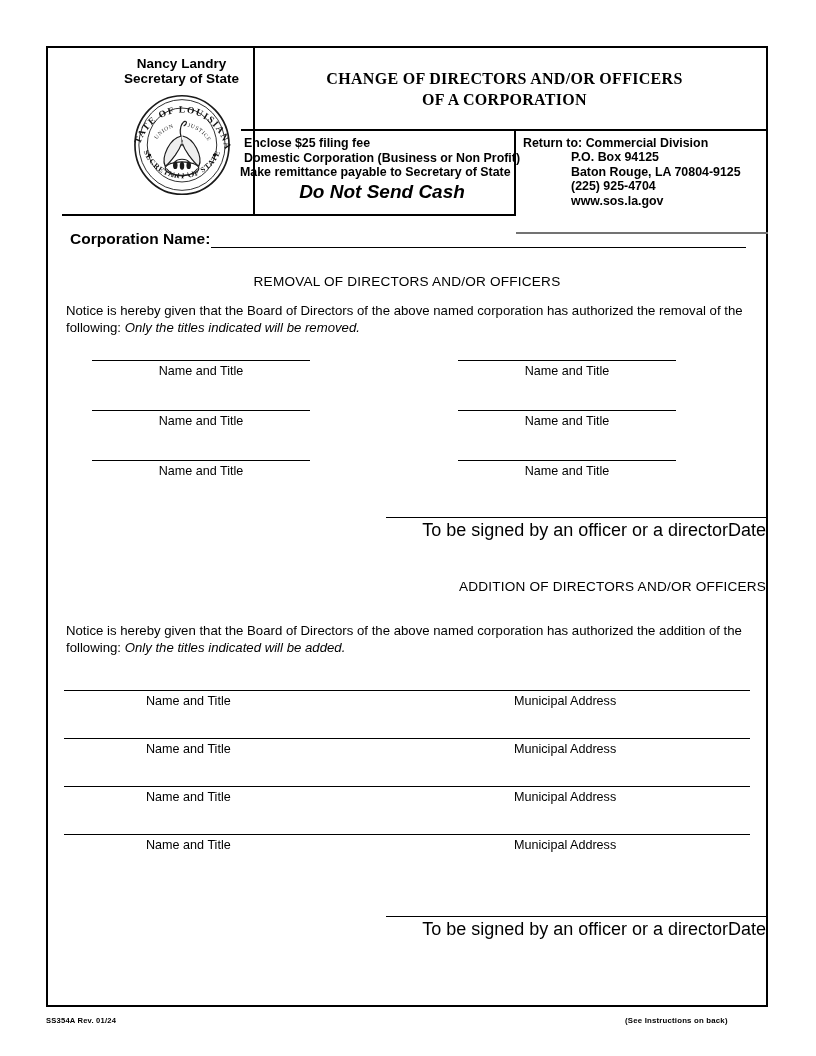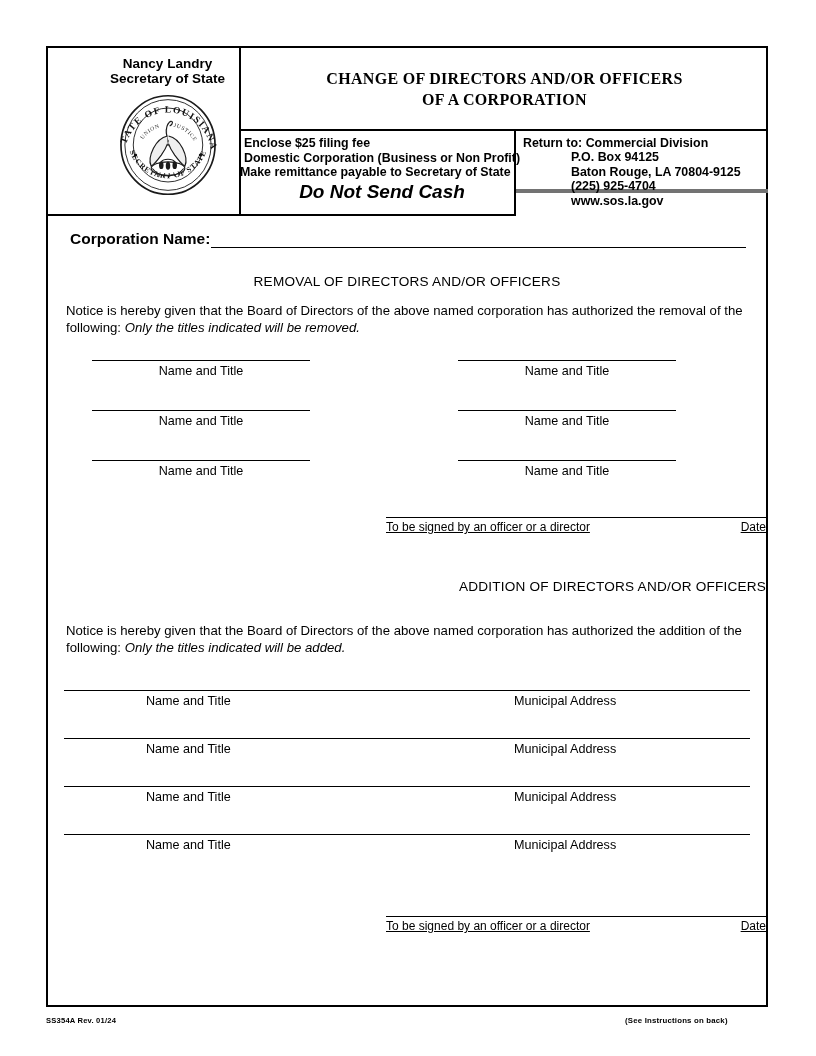--- a/index.html
+++ b/index.html
@@ -31,21 +31,21 @@
   #header-table {
     position: absolute;
     left: 0;
     top: 0;
     width: 100%;
     height: 168px;
     box-sizing: border-box;
   }
   #seal-cell {
     position: absolute;
-    left: 0; top: 0;
+    left: 14px; top: 0;
     width: 193px;
     height: 168px;
     border-right: 2px solid #000;
     border-bottom: 2px solid #000;
     box-sizing: border-box;
     text-align: center;
     padding-left: 48px;
   }
   #officer-name {
     font-weight: bold;
@@ -107,22 +107,22 @@
     font-size: 19px;
     text-align: center;
     margin-top: 1px;
     margin-left: 6px;
   }
 
   #return-cell {
     position: absolute;
     left: 468px; top: 83px;
     width: 252px;
-    height: 62px;
-    border-bottom: 4px solid #737373;
+    height: 103px;
+    border-bottom: 2px solid #737373;
     box-sizing: border-box;
     padding: 5px 0 0 7px;
   }
   .ret-line {
     font-weight: bold;
     font-size: 12.4px;
     line-height: 14.4px;
     white-space: nowrap;
   }
   .ret-indent { padding-left: 48px; }
@@ -208,24 +208,23 @@
     width: 380px;
   }
   #removal-signature { top: 469px; }
   #addition-signature { top: 868px; }
   .sig-rule {
     border-top: 1.8px solid #000;
     width: 100%;
   }
   .sig-captions {
     display: flex;
-    justify-content: space-between;
-    font-size: 12px;
+    justify-content: flex-end;
+    font-size: 18px;
     padding-top: 2px;
-    text-decoration: underline;
   }
 
   
   #addition-lines {
     position: absolute;
     left: 16px;
     top: 642px;
     width: 686px;
   }
   .ad-row {

